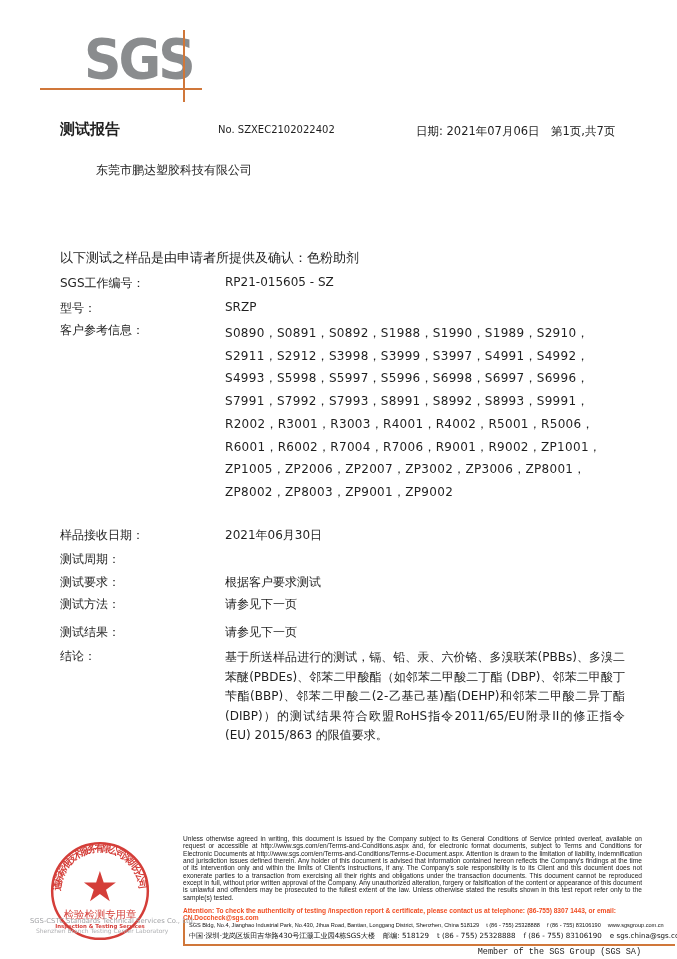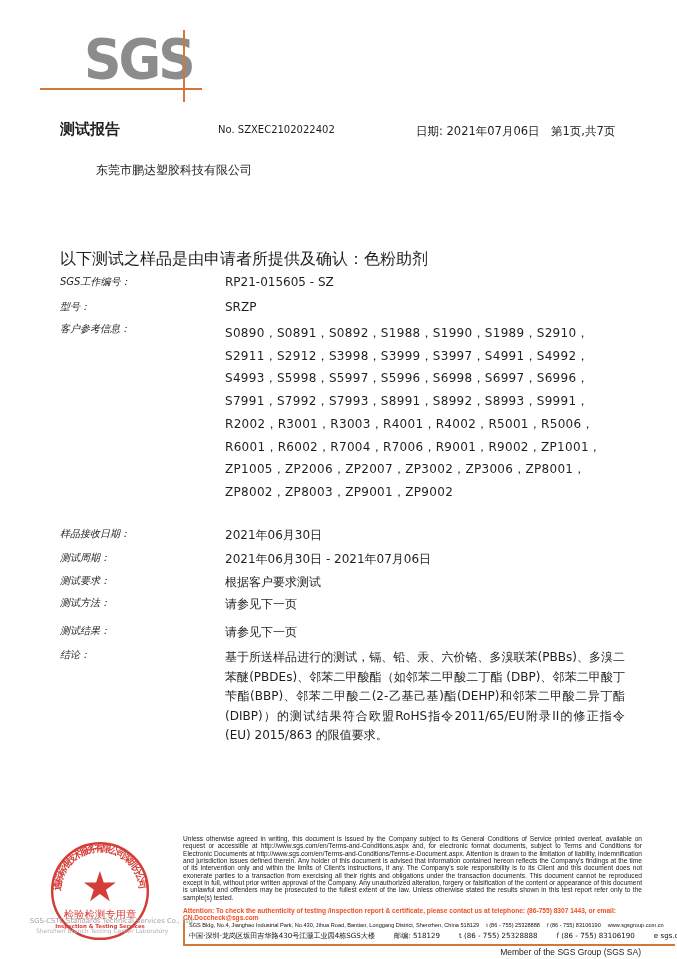--- a/index.html
+++ b/index.html
@@ -20,22 +20,22 @@
   .logo-vline{ position:absolute; left:183px; top:30px; width:2px; height:72px; background:#d0773a; }
   
   .doc-title{ position:absolute; left:60px; top:120px; font-size:15px; font-weight:bold; }
   .report-no{ position:absolute; left:218px; top:124px; font-size:10px; }
   .report-date{ position:absolute; left:416px; top:124px; font-size:11.5px;text-align:right; }
   .report-page{ position:absolute; left:551px; top:124px; font-size:11.5px; }
   
   .client-company{ position:absolute; left:60px; top:162px; font-size:12px;margin-left:36px; }
   .client-address{ position:absolute; left:60px; top:188px; font-size:12px; }
   
-  .intro{ position:absolute; left:60px; top:249px; font-size:16px; }
-  .lbl{ position:absolute; left:60px; font-size:10px;font-style:italic; }
+  .intro{ position:absolute; left:60px; top:249px; font-size:13px; }
+  .lbl{ position:absolute; left:60px; font-size:12px; }
   .val{ position:absolute; left:225px; font-size:12px; }
   .ref-line{ line-height:22.7px; letter-spacing:.3px; }
   .conclusion-val{ width:400px; line-height:19.5px; text-align:justify; }
   
   .disclaimer{
     position:absolute; left:183px; top:835px; width:459px;
     font-size:6.6px; line-height:7.35px; text-align:justify; color:#1a1a1a;
     font-family:"Liberation Sans","DejaVu Sans",sans-serif;
   }
   .attention{
@@ -44,25 +44,25 @@
     font-family:"Liberation Sans","DejaVu Sans",sans-serif;
   }
   .addr-vline{ position:absolute; left:183px; top:920px; width:2px; height:26px; background:#d0773a; }
   .addr-row1{
     position:absolute; left:189px; top:922px; width:486px;
     font-size:5.6px; color:#111; white-space:nowrap; display:flex; gap:7px;
     font-family:"Liberation Sans","DejaVu Sans",sans-serif;
   }
   .addr-row2{
     position:absolute; left:189px; top:931px; width:486px;
-    font-size:7.1px; color:#111; white-space:nowrap; display:flex; gap:19px;
+    font-size:7.1px; color:#111; white-space:nowrap; display:flex; gap:8px;
   }
   .footer-hline{ position:absolute; left:183px; top:944px; width:492px; height:2px; background:#d0773a; }
   .member{ position:absolute; right:36px; top:947px; font-size:8.5px; color:#222;
-    font-family:Liberation Sans, sans-serif; }
+    font-family:Liberation Mono, monospace; }
   .grey-co-1{ position:absolute; left:30px; top:917px; font-size:6.8px; color:#a0a1a4; z-index:3; }
   .grey-co-2{ position:absolute; left:36px; top:927px; font-size:6px; color:#b0b1b4; z-index:3; }
   .stamp-svg{ position:absolute; left:48px; top:839px; opacity:.88; z-index:2; }
 </style>
 </head>
 <body>
 
 <div class="page">
 
   <div class="logo-text">SGS</div>
@@ -93,21 +93,20 @@
     <div class="ref-line">R2002，R3001，R3003，R4001，R4002，R5001，R5006，</div>
     <div class="ref-line">R6001，R6002，R7004，R7006，R9001，R9002，ZP1001，</div>
     <div class="ref-line">ZP1005，ZP2006，ZP2007，ZP3002，ZP3006，ZP8001，</div>
     <div class="ref-line">ZP8002，ZP8003，ZP9001，ZP9002</div>
   </div>
 
   <div class="lbl" style="top:527px">样品接收日期：</div>
   <div class="val" style="top:527px">2021年06月30日</div>
 
   <div class="lbl" style="top:551px">测试周期：</div>
-  <div class="val" style="top:551px">2021年06月30日 - 2021年07月06日</div>
 
   <div class="lbl" style="top:574px">测试要求：</div>
   <div class="val" style="top:574px">根据客户要求测试</div>
 
   <div class="lbl" style="top:596px">测试方法：</div>
   <div class="val" style="top:596px">请参见下一页</div>
 
   <div class="lbl" style="top:624px">测试结果：</div>
   <div class="val" style="top:624px">请参见下一页</div>
 

